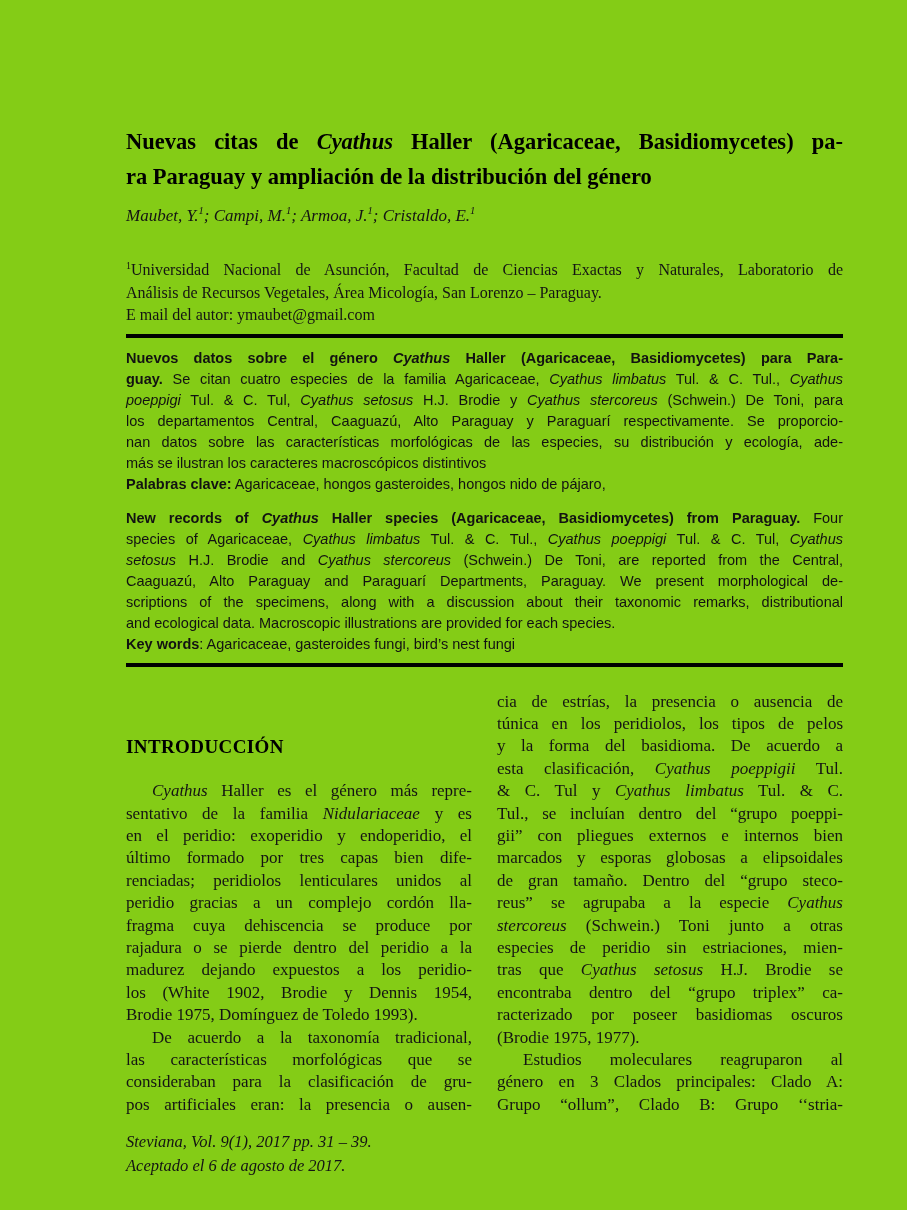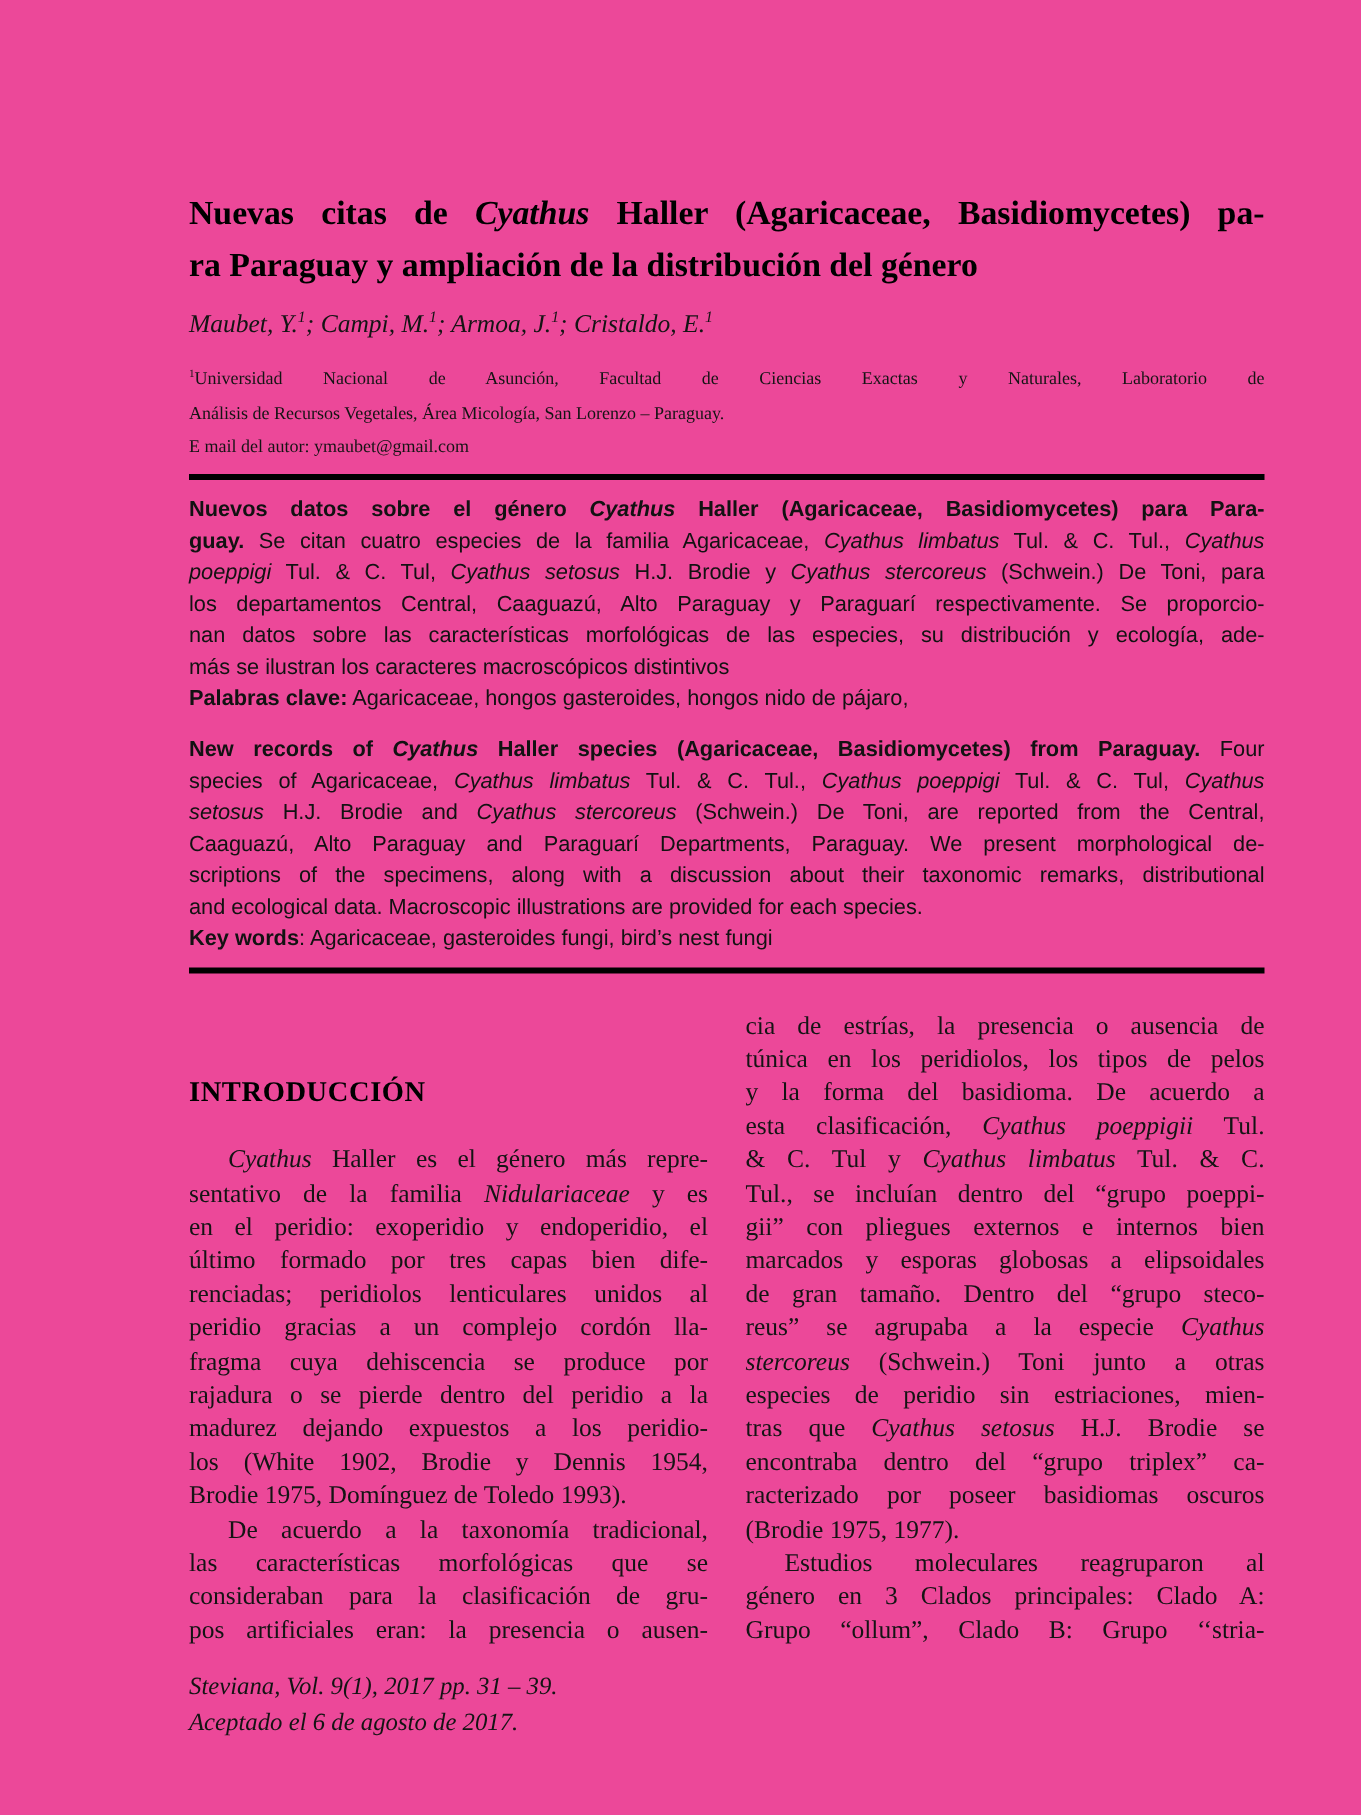--- a/index.html
+++ b/index.html
@@ -1,17 +1,17 @@
 <!DOCTYPE html>
 <html><head>
 <meta charset="utf-8">
 <style>
   html,body{margin:0;padding:0;background:#e8e8e8;}
   .page{
-    width:907px;height:1210px;background:#ec4899;color:#141414;
+    width:907px;height:1210px;background:#84cc16;color:#141414;
     position:relative;box-sizing:border-box;
     padding:124px 64px 0 126px;overflow:hidden;
     font-family:"Liberation Serif",serif;
   }
   .serif{font-family:"Liberation Serif",serif;}
   .sans{font-family:"Liberation Sans",sans-serif;}
 
   .line{text-align:justify;text-align-last:justify;}
   .line.last{text-align-last:left;}
   .plain .line{text-align:left;text-align-last:left;}
@@ -19,21 +19,21 @@
 
   .s-r{font-style:normal;font-weight:400;}
   .s-i{font-style:italic;}
   .s-b{font-weight:700;}
   .s-bi{font-weight:700;font-style:italic;}
   .s-sup,.s-isup{vertical-align:super;font-size:0.62em;line-height:0;}
   .s-isup{font-style:italic;}
 
   .title{font-size:22.5px;line-height:35px;color:#000;}
   .authors{font-size:17px;line-height:22px;margin-top:11px;}
-  .affiliation{font-size:12px;line-height:22.5px;margin-top:14px;}
+  .affiliation{font-size:16px;line-height:22.5px;margin-top:32px;}
 
   .rule{height:4px;background:#000;}
   .rule.top{margin-top:7px;}
   .rule.bottom{margin-top:8px;}
 
   .abstract{font-size:14.5px;line-height:21px;color:#121212;}
   .abstract.es{margin-top:10px;}
   .abstract.en{margin-top:13px;}
 
   .columns{display:flex;gap:25px;margin-top:24px;align-items:flex-end;}

